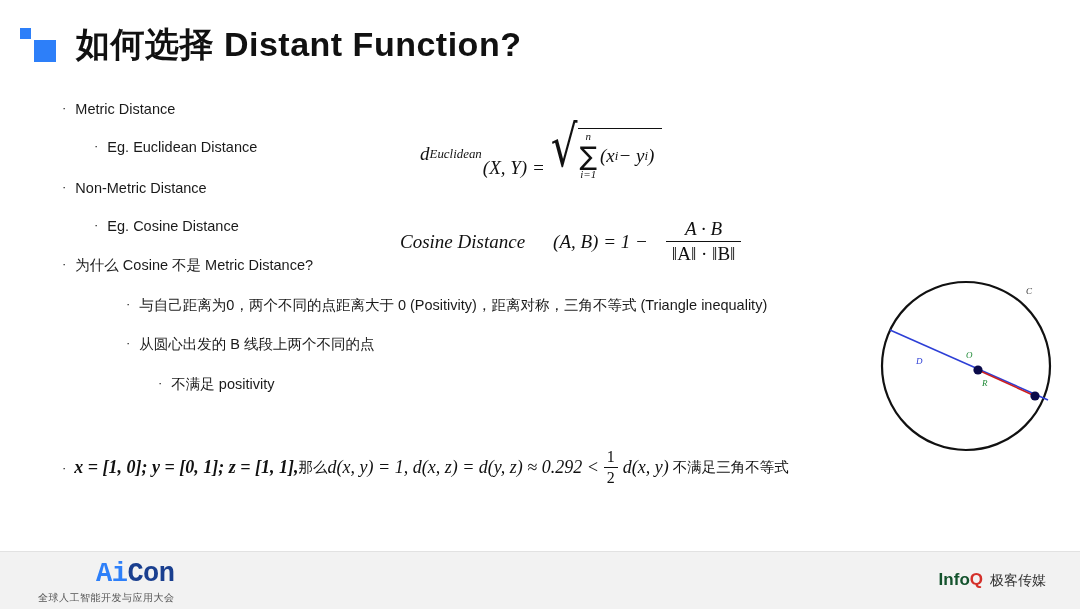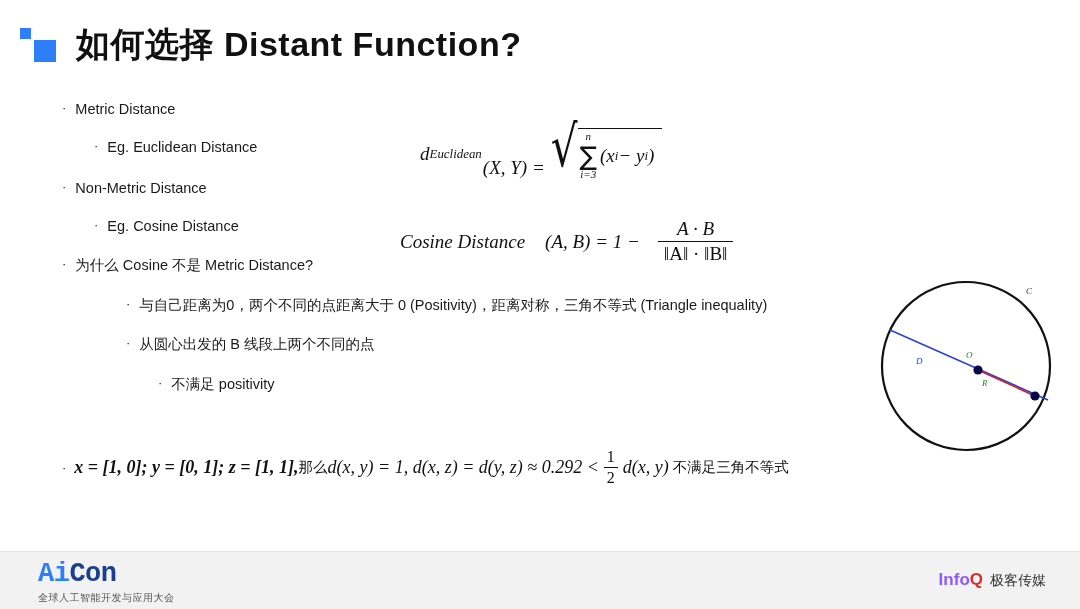--- a/index.html
+++ b/index.html
@@ -13,20 +13,21 @@
     font-family: "Liberation Sans", sans-serif;
     color: #1a1a1a;
     overflow: hidden;
     position: relative;
   }
   .slide {
     position: relative;
     width: 908px;
     height: 609px;
     box-sizing: border-box;
+    text-align: right;
   }
 
   
   .title-row {
     position: absolute;
     left: 20px;
     top: 22px;
     display: flex;
     align-items: center;
   }
@@ -225,21 +226,21 @@
   }
   .logo-right {
     position: absolute;
     right: 34px;
     top: 18px;
     display: flex;
     align-items: baseline;
     font-size: 17px;
     font-weight: bold;
   }
-  .logo-infoq { color: #8b5cf6; }
+  .logo-infoq { color: #14532d; }
   .logo-q { color: #d4302a; }
   .logo-geek {
     color: #333;
     font-size: 14px;
     margin-left: 7px;
     font-weight: normal;
   }
 </style>
 </head>
 <body>
@@ -301,34 +302,34 @@
   <div class="math eq-euclid">
     <span class="mi">d</span>
       <sub class="mi">Euclidean</sub>
     <span class="mi" style="margin-left:1px;margin-top:28px;">(X, Y) =</span>
     <span class="sqrt">
       <span class="sqrt-sign">√</span>
       <span class="sqrt-body">
         <span class="bigsum">
           <span class="lim">n</span>
           <span class="sig">∑</span>
-          <span class="lim">i=3</span>
+          <span class="lim">i=1</span>
         </span>
         <span class="mi">(x</span>
           <sub class="mi">i</sub>
           <span class="mi"> − y</span>
           <sub class="mi">i</sub>
           <span class="mi">)</span>
       </span>
     </span>
   </div>
 
   <div class="math eq-cosine">
     <span class="mi">Cosine Distance</span>
-    <span class="mi" style="margin-left:6px;">(A, B) = 1 −</span>
+    <span class="mi" style="margin-left:14px;">(A, B) = 1 −</span>
     <span class="frac">
       <span class="num mi">A · B</span>
       <span class="den">‖A‖ · ‖B‖</span>
     </span>
   </div>
 
   <div class="final-line">
     <span class="dot">·</span>
     <span class="mi" style="font-weight:bold;">x = [1, 0];  y = [0, 1];  z = [1, 1],</span>
     <span class="cjk"> 那么 </span>

